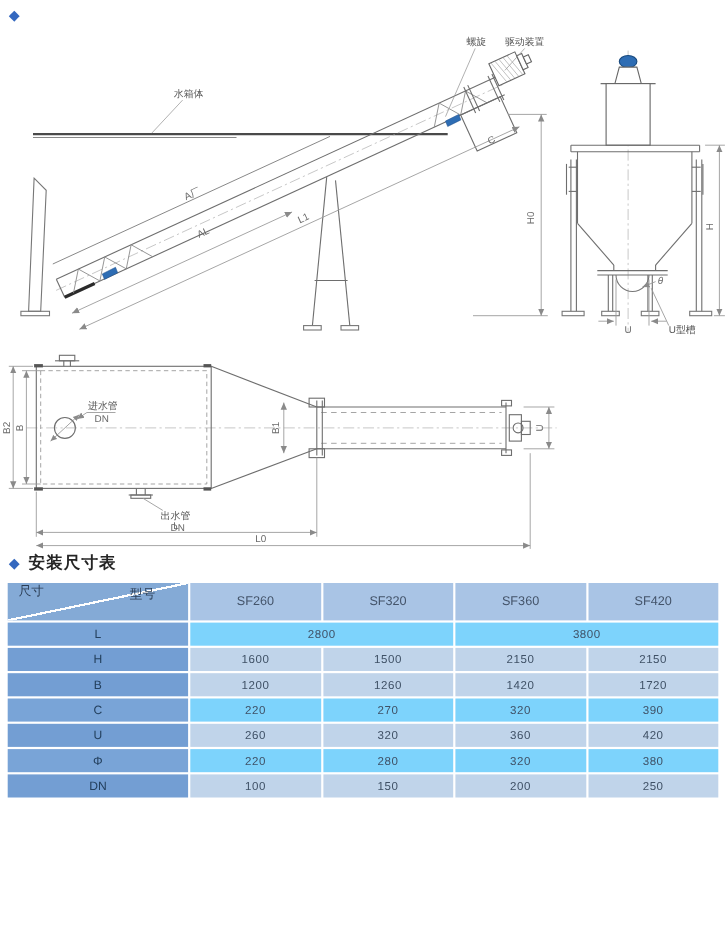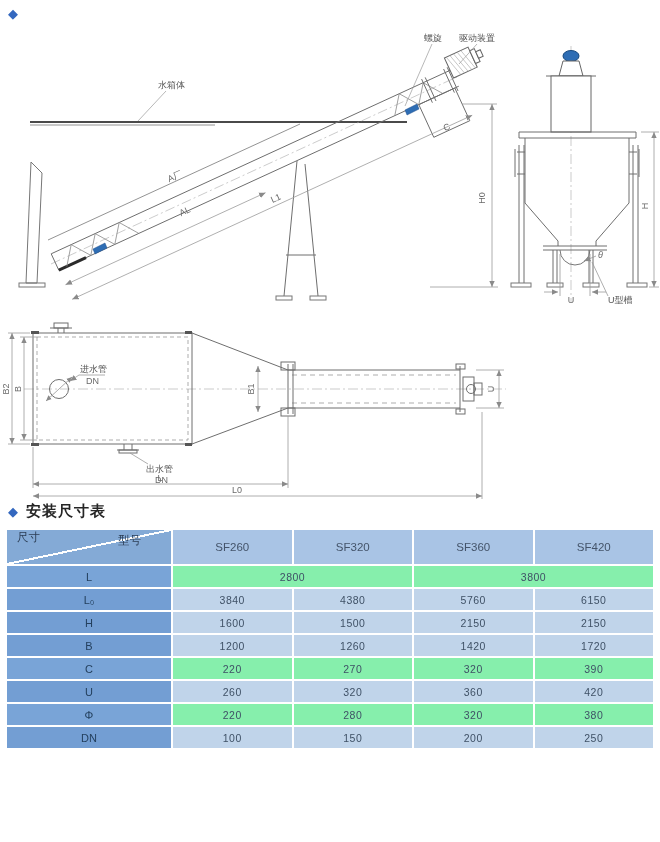--- a/index.html
+++ b/index.html
@@ -31,21 +31,21 @@
     width:164px; background-color:#84aad6; position:relative;
     background-image:linear-gradient(to bottom right,
       rgba(0,0,0,0) calc(50% - 1px), #ffffff calc(50% - 1px),
       #ffffff calc(50% + 1px), rgba(0,0,0,0) calc(50% + 1px));
   }
   .corner span { position:absolute; color:#2c3e55; font-size:11.5px; font-weight:normal; }
   .corner .tr { top:3px; right:30px; }
   .corner .bl { bottom:19px; left:10px; }
   #dim-table td.rowlabel { background:#79a4d7; color:#24405e; font-size:11px; height:21px; }
   #dim-table tr.alt td.rowlabel { background:#739ed3; }
-  #dim-table td.val { background:#86efac; color:#3f5166; font-size:10.5px; letter-spacing:0.5px; }
+  #dim-table td.val { background:#7dd3fc; color:#3f5166; font-size:10.5px; letter-spacing:0.5px; }
   #dim-table tr.alt td.val { background:#c0d4ea; }
 </style>
 </head>
 <body>
 
 <div class="sec-title" id="title1">
   <span class="diamond">◆</span>
 </div>
 
 <svg class="drawing" width="660" height="510" viewBox="0 0 660 510">
@@ -281,27 +281,20 @@
       <th>SF420</th>
     </tr>
   </thead>
   <tbody id="dim-table-body">
       <tr>
         <td class="rowlabel">L</td>
         <td class="val" colspan="2">2800</td>
         <td class="val" colspan="2">3800</td>
       </tr>
       <tr class="alt">
-        <td class="rowlabel">L₀</td>
-        <td class="val">3840</td>
-        <td class="val">4380</td>
-        <td class="val">5760</td>
-        <td class="val">6150</td>
-      </tr>
-      <tr class="alt">
         <td class="rowlabel">H</td>
         <td class="val">1600</td>
         <td class="val">1500</td>
         <td class="val">2150</td>
         <td class="val">2150</td>
       </tr>
       <tr class="alt">
         <td class="rowlabel">B</td>
         <td class="val">1200</td>
         <td class="val">1260</td>

